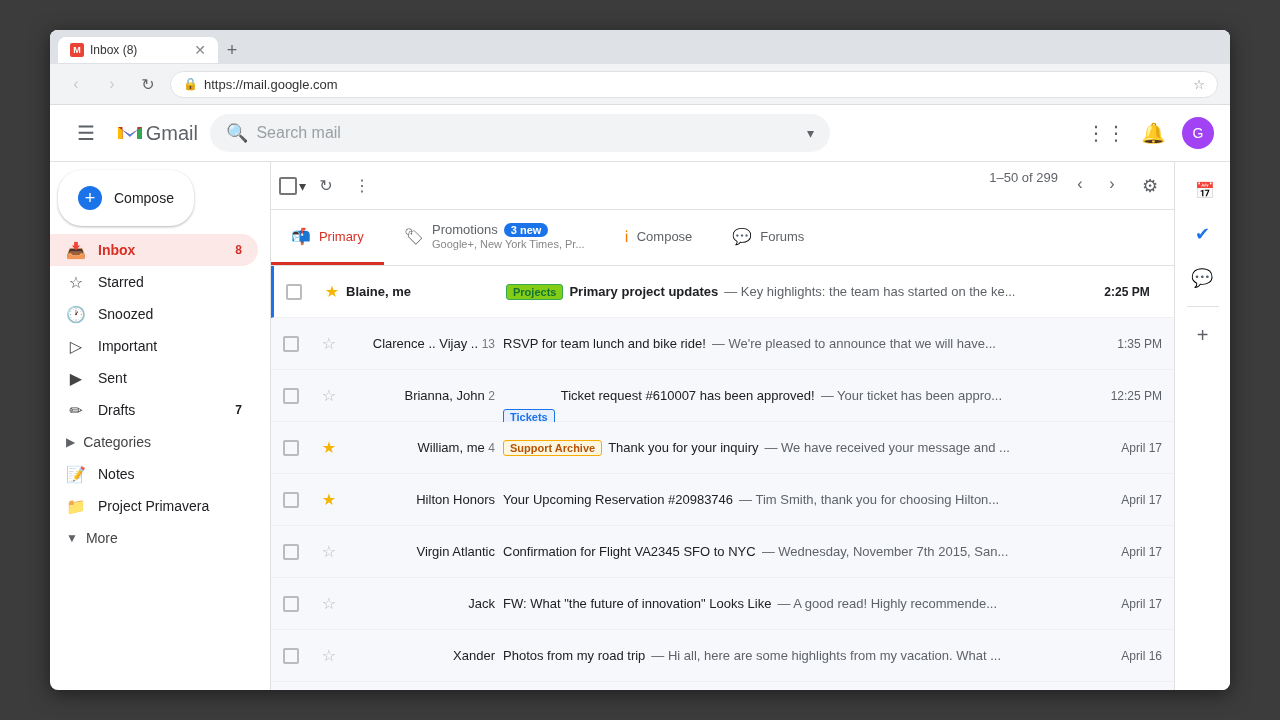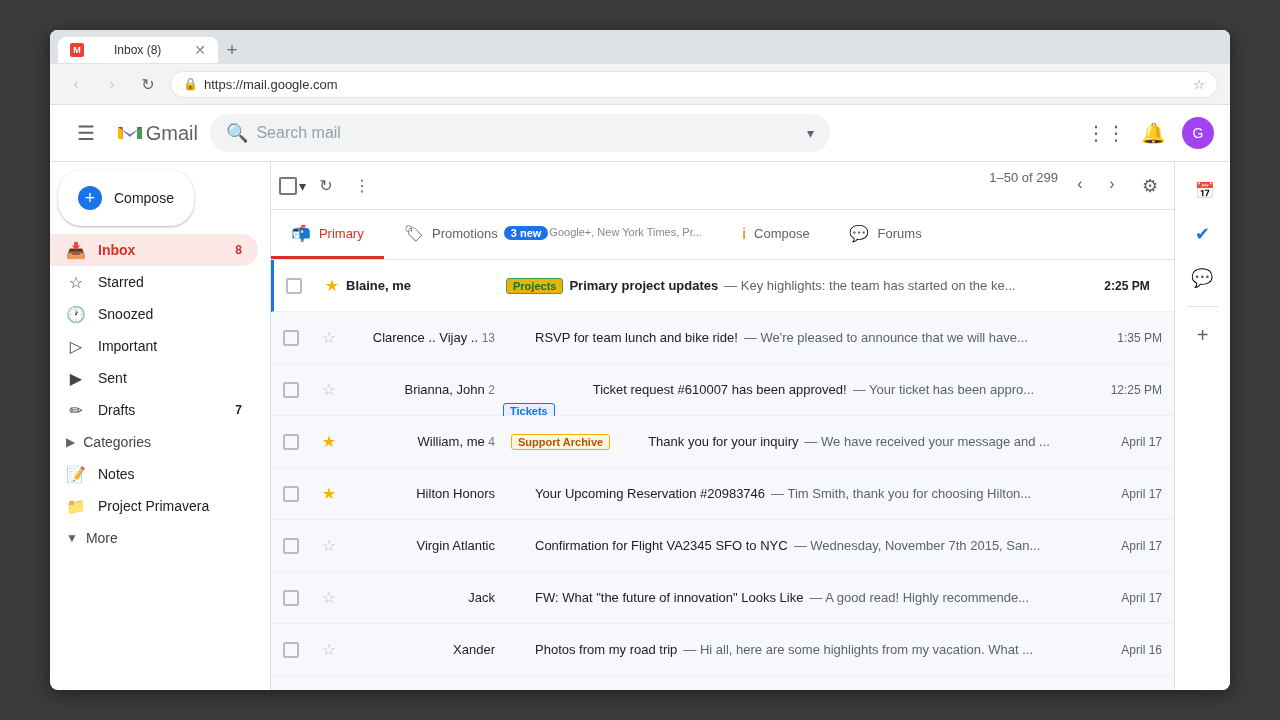--- a/index.html
+++ b/index.html
@@ -51,21 +51,21 @@
       background: #EA4335;
       border-radius: 2px;
       display: flex;
       align-items: center;
       justify-content: center;
       color: white;
       font-size: 9px;
       font-weight: bold;
       flex-shrink: 0;
     }
-    .tab-title { flex: 1; margin-left: 24px; }
+    .tab-title { flex: 1; }
     .tab-close {
       color: #888;
       cursor: pointer;
       font-size: 14px;
       line-height: 1;
     }
     .new-tab-btn {
       width: 28px;
       height: 28px;
       display: flex;
@@ -464,31 +464,31 @@
       min-width: 0;
     }
     .email-tag {
       border-radius: 3px;
       padding: 1px 6px;
       font-size: 11px;
       font-weight: 600;
       white-space: nowrap;
       flex-shrink: 0;
     }
-    .tag-projects { background: #eab308; color: #137333; border: 1px solid #34a853; }
+    .tag-projects { background: #84cc16; color: #137333; border: 1px solid #34a853; }
     .tag-tickets { background: #e8f0fe; color: #1a73e8; border: 1px solid #1a73e8; margin-top: 42px; }
-    .tag-support { background: #fef7e0; color: #b45309; border: 1px solid #f9ab00; margin-left: 8px; }
+    .tag-support { background: #fef7e0; color: #b45309; border: 1px solid #f9ab00; }
     .email-subject {
       font-size: 13px;
       font-weight: 600;
       color: #202124;
       white-space: nowrap;
       flex-shrink: 0;
     }
-    .email-row.read .email-subject { font-weight: 400; margin-left: 32px; }
+    .email-row.read .email-subject { font-weight: 400; }
     .email-snippet {
       font-size: 13px;
       color: #5f6368;
       white-space: nowrap;
       overflow: hidden;
       text-overflow: ellipsis;
       font-weight: 400;
     }
     .email-time {
       width: 70px;
@@ -683,21 +683,21 @@
             </div>
           </div>
 
           <div class="inbox-tabs">
             <div class="inbox-tab active primary-tab">
               <span class="tab-icon">📬</span>
               <span>Primary</span>
             </div>
             <div class="inbox-tab">
               <span class="tab-icon">🏷</span>
-              <div style="display:flex;flex-direction:row;gap:1px;">
+              <div style="display:flex;flex-direction:column;gap:1px;">
                 <div style="display:flex;align-items:center;gap:6px;">
                   <span>Promotions</span>
                   <span class="tab-new-badge">3 new</span>
                 </div>
                 <span class="tab-sub">Google+, New York Times, Pr...</span>
               </div>
             </div>
             <div class="inbox-tab">
               <span class="tab-icon" style="color:#f57c00;">ℹ</span>
               <span>Compose</span>

